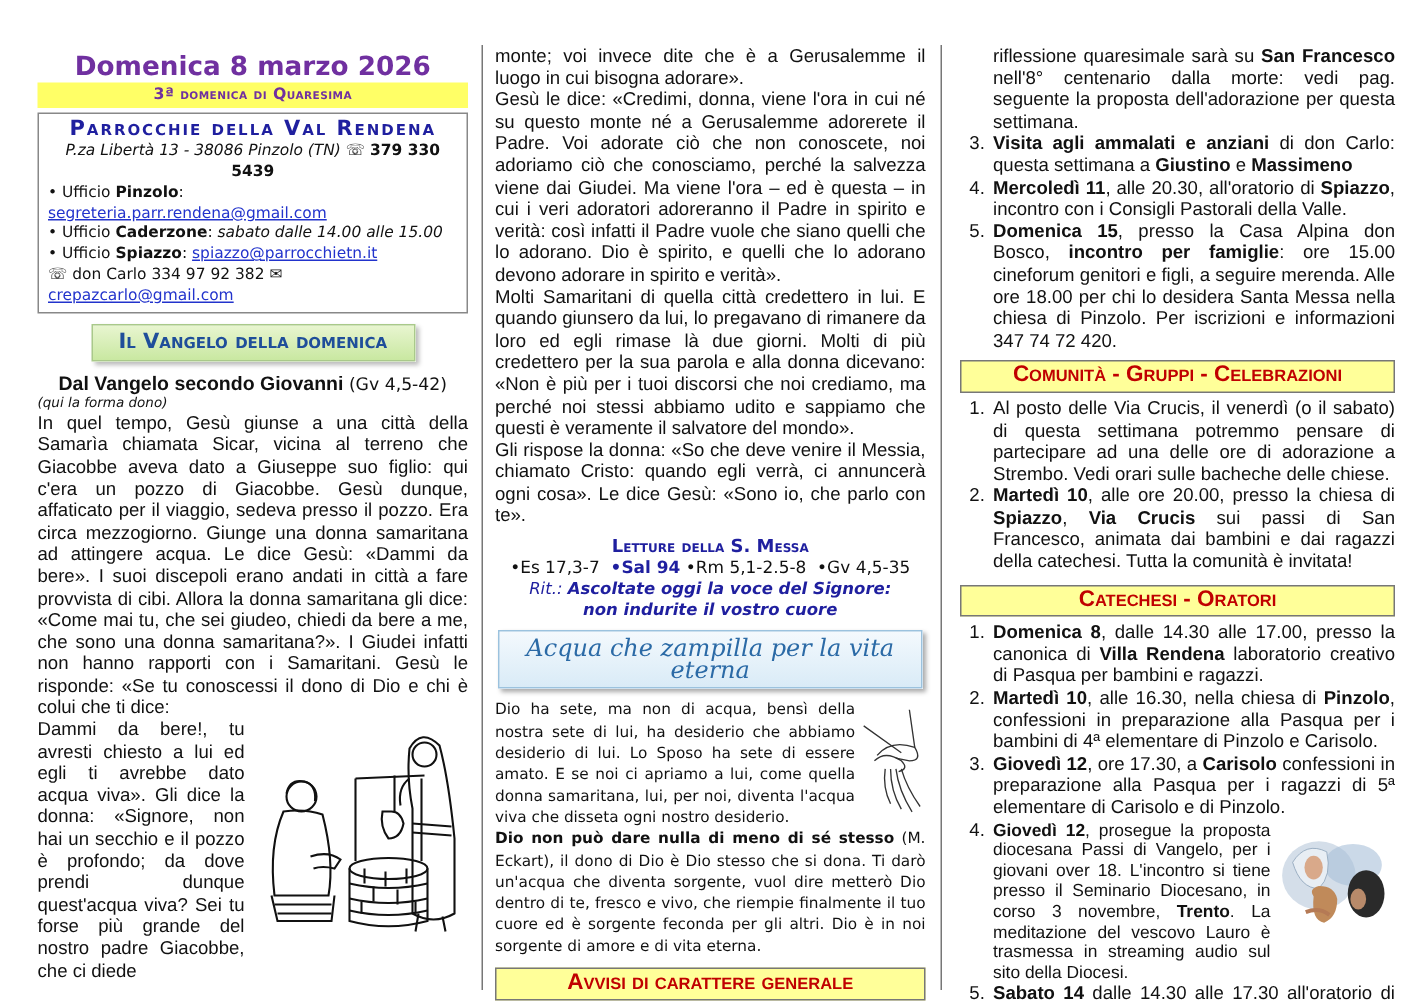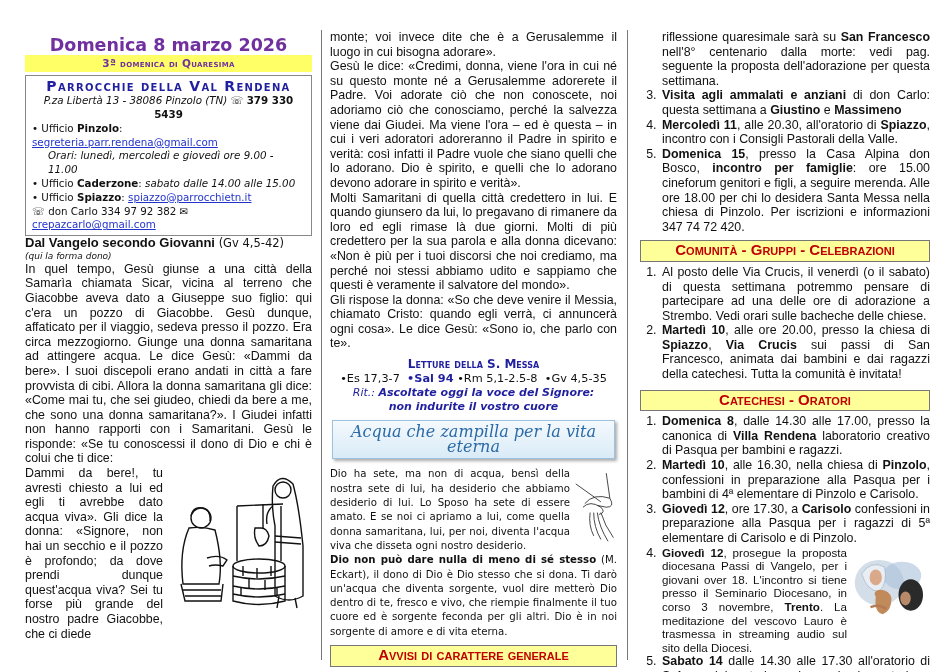--- a/index.html
+++ b/index.html
@@ -12,21 +12,21 @@
   .title-date { text-align:center; color:#7030a0; font-family:"DejaVu Sans", sans-serif; font-weight:bold; font-size:17.5px; margin:8px 0 2px; }
   .quaresima { background:#ffff66; text-align:center; font-family:"DejaVu Sans", sans-serif; font-weight:bold; color:#7030a0; font-size:10.5px; padding:1px 0 2px; letter-spacing:0.3px; }
   .parish-box { border:1px solid #888; margin-top:3px; padding:2px 6px 3px; font-family:"DejaVu Sans", sans-serif; font-size:10.3px; line-height:13.8px; text-align:left; }
   .parish-name { text-align:center; color:#1f1f9f; font-weight:bold; font-size:14px; letter-spacing:1.3px; font-variant:small-caps; line-height:16px; }
   .addr { text-align:center; font-style:italic; }
   .addr b { font-style:normal; }
   .link { color:#2233cc; text-decoration:underline; }
   .indent { padding-left:16px; font-style:italic; }
   .bullet::before { content:"\2022 "; }
   .gospel-banner { margin:7px auto 8px; width:214px; text-align:center; background:linear-gradient(#e8f5d0,#c9e8a1); border:1px solid #a9c98a; box-shadow:2px 2px 3px #bbb; color:#1f4e9a; font-family:"DejaVu Sans", sans-serif; font-weight:bold; font-size:14px; font-variant:small-caps; padding:4px 0 5px; }
-  .gospel-head { font-weight:bold; font-size:13px; text-align:left; }
+  .gospel-head { font-weight:bold; font-size:13px; text-align:center; }
   .gospel-head span { font-weight:normal; font-family:"DejaVu Sans", sans-serif; font-size:11.5px; }
   .small-it { font-style:italic; font-size:9px; line-height:11px; font-family:"DejaVu Sans", sans-serif; }
   .wrap-block { display:flex; }
   .wrap-text { width:138px; flex:none; }
   .well-img { width:140px; height:148px; margin-left:8px; }
   .letture-h { text-align:center; font-family:"DejaVu Sans", sans-serif; font-weight:bold; color:#1f1f9f; font-variant:small-caps; font-size:12px; margin-top:6px; }
   .letture { text-align:center; font-family:"DejaVu Sans", sans-serif; font-size:11.3px; }
   .letture .sal { color:#1f1f9f; font-weight:bold;margin-top:15px; }
   .rit { text-align:center; color:#1f1f9f; font-family:"DejaVu Sans", sans-serif; font-style:italic; font-size:11px; line-height:14px; }
   .rit b { font-weight:bold; }
@@ -56,39 +56,39 @@
     <div class="addr">
       <span>P.za Libertà 13 - 38086 Pinzolo (TN)</span>
       <span>☏</span>
       <b>379 330 5439</b>
     </div>
     <div class="bullet">
       <span>Ufficio</span>
       <b>Pinzolo</b>:
       <span class="link">segreteria.parr.rendena@gmail.com</span>
     </div>
-    <div class="indent">Orari: lunedì, mercoledì e giovedì ore 9.00 - 11.00</div>
     <div class="bullet">
       <span>Ufficio</span>
       <b>Caderzone</b>:
       <i>sabato dalle 14.00 alle 15.00</i>
     </div>
     <div class="bullet">
       <span>Ufficio</span>
       <b>Spiazzo</b>:
       <span class="link">spiazzo@parrocchietn.it</span>
     </div>
     <div>
       <span>☏</span>
       <span>don Carlo 334 97 92 382</span>
       <span>✉</span>
       <span class="link">crepazcarlo@gmail.com</span>
     </div>
   </div>
 
+  <div class="gospel-banner">Il Vangelo della domenica</div>
   <div class="gospel-head">
     <span style="font-weight:bold;font-family:'Liberation Sans',sans-serif;font-size:13px">Dal Vangelo secondo Giovanni</span>
     <span>(Gv 4,5-42)</span>
   </div>
   <div class="small-it">(qui la forma dono)</div>
   <div>In quel tempo, Gesù giunse a una città della Samarìa chiamata Sicar, vicina al terreno che Giacobbe aveva dato a Giuseppe suo figlio: qui c'era un pozzo di Giacobbe. Gesù dunque, affaticato per il viaggio, sedeva presso il pozzo. Era circa mezzogiorno. Giunge una donna samaritana ad attingere acqua. Le dice Gesù: «Dammi da bere». I suoi discepoli erano andati in città a fare provvista di cibi. Allora la donna samaritana gli dice: «Come mai tu, che sei giudeo, chiedi da bere a me, che sono una donna samaritana?». I Giudei infatti non hanno rapporti con i Samaritani. Gesù le risponde: «Se tu conoscessi il dono di Dio e chi è colui che ti dice:</div>
   <div class="wrap-block">
     <div class="wrap-text">Dammi da bere!, tu avresti chiesto a lui ed egli ti avrebbe dato acqua viva». Gli dice la donna: «Signore, non hai un secchio e il pozzo è profondo; da dove prendi dunque quest'acqua viva? Sei tu forse più grande del nostro padre Giacobbe, che ci diede</div>
     <svg class="well-img" viewBox="0 0 140 148">
       <g fill="none" stroke="#111" stroke-width="1.4">

